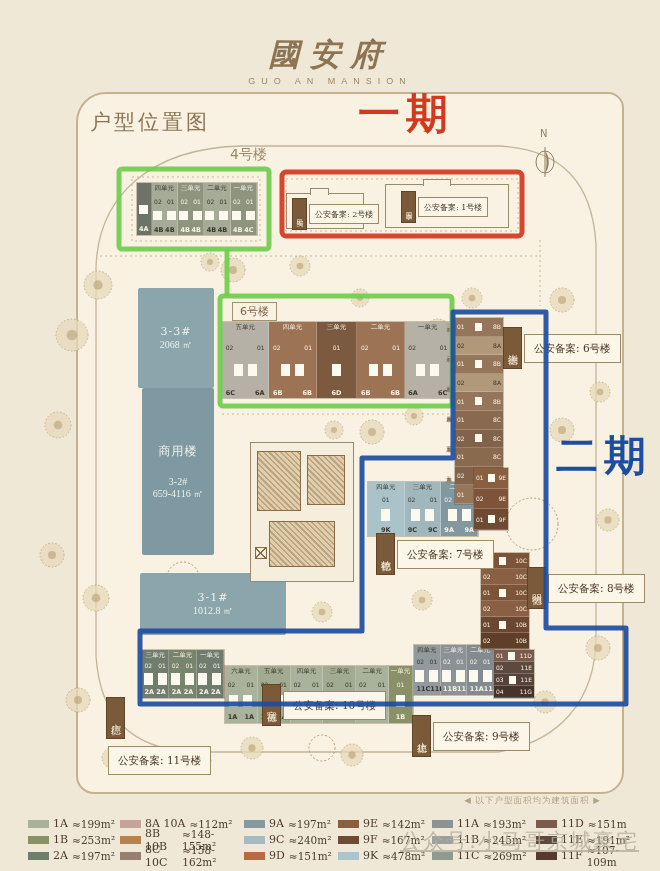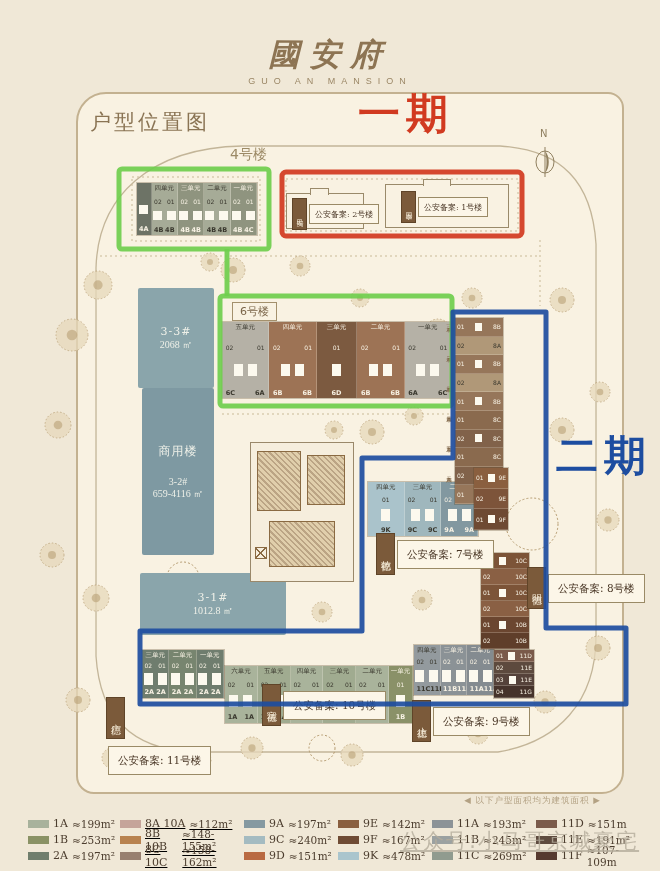--- a/index.html
+++ b/index.html
@@ -79,33 +79,33 @@
   .badge{position:absolute;display:flex;align-items:flex-start;z-index:30;}
   .badge-tab{width:17px;height:40px;background:#7b5a3a;border:1px solid #5f4428;color:#f3e9d5;writing-mode:vertical-rl;text-orientation:upright;font-size:10px;display:flex;align-items:center;justify-content:center;letter-spacing:2px;}
   .badge-box{margin-left:2px;margin-top:7px;height:27px;background:#fcf6e8;border:1px solid #9a8a66;color:#4a3726;font-size:10.5px;display:flex;align-items:center;padding:0 9px;font-family:"DejaVu Serif",serif;white-space:nowrap;}
   .badge.sm .badge-tab{width:13px;height:30px;font-size:7px;letter-spacing:0;}
   .badge.sm .badge-box{height:18px;font-size:8px;padding:0 5px;margin-top:6px;}
   #badge-minan{left:292px;top:198px;}
   #badge-guotai{left:401px;top:191px;}
   #badge-chongde{left:503px;top:327px;}
   #badge-qiande{left:376px;top:533px;}
   #badge-mingde{left:527px;top:567px;}
-  #badge-zhide{left:412px;top:700px;}
+  #badge-zhide{left:412px;top:715px;}
   #badge-fude{left:262px;top:684px;}
   #badge-guangde{left:106px;top:697px;flex-direction:column;}
 
   
   #tag-b4{left:230px;top:146px;font-size:14px;color:#9c8a66;z-index:22;}
   #tag-b6{left:232px;top:302px;font-size:11px;color:#7a6448;border:1px solid #a3906c;background:#f9f2e2;padding:1px 7px;z-index:22;}
 
   
   #legend{position:absolute;left:28px;top:817px;width:620px;display:flex;gap:8px;z-index:50;}
   .legend-col{display:flex;flex-direction:column;gap:3px;}
   .legend-col:nth-child(1){width:84px;}
-  .legend-col:nth-child(2){width:116px;text-decoration:underline;}
+  .legend-col:nth-child(2){width:116px;}
   .legend-col:nth-child(3){width:86px;}
   .legend-col:nth-child(4){width:86px;}
   .legend-col:nth-child(5){width:96px;}
   .legend-col:nth-child(6){width:106px;}
   .legend-item{display:flex;align-items:center;gap:4px;font-family:"DejaVu Serif",serif;color:#4c3d2e;height:13px;}
   .legend-swatch{width:21px;height:8px;flex:none;}
   .l-code{font-size:11px;}
   .l-area{font-size:10.5px;}
 
   #watermark{left:400px;top:827px;font-size:21px;color:#b5ad9c;opacity:.8;letter-spacing:2px;z-index:60;text-decoration:underline;}
@@ -836,20 +836,24 @@
   <div class="abs" id="watermark">公众号:小马哥京城豪宅</div>
 
 <div class="badge sm" id="badge-minan">
       <span class="badge-tab">民安</span>
       <span class="badge-box">公安备案: 2号楼</span>
     </div>
     <div class="badge sm" id="badge-guotai">
       <span class="badge-tab">国泰</span>
       <span class="badge-box">公安备案: 1号楼</span>
     </div>
+    <div class="badge" id="badge-chongde">
+      <span class="badge-tab">崇德</span>
+      <span class="badge-box">公安备案: 6号楼</span>
+    </div>
     <div class="badge" id="badge-qiande">
       <span class="badge-tab">乾德</span>
       <span class="badge-box">公安备案: 7号楼</span>
     </div>
     <div class="badge" id="badge-mingde">
       <span class="badge-tab">明德</span>
       <span class="badge-box">公安备案: 8号楼</span>
     </div>
     <div class="badge" id="badge-zhide">
       <span class="badge-tab">止德</span>

